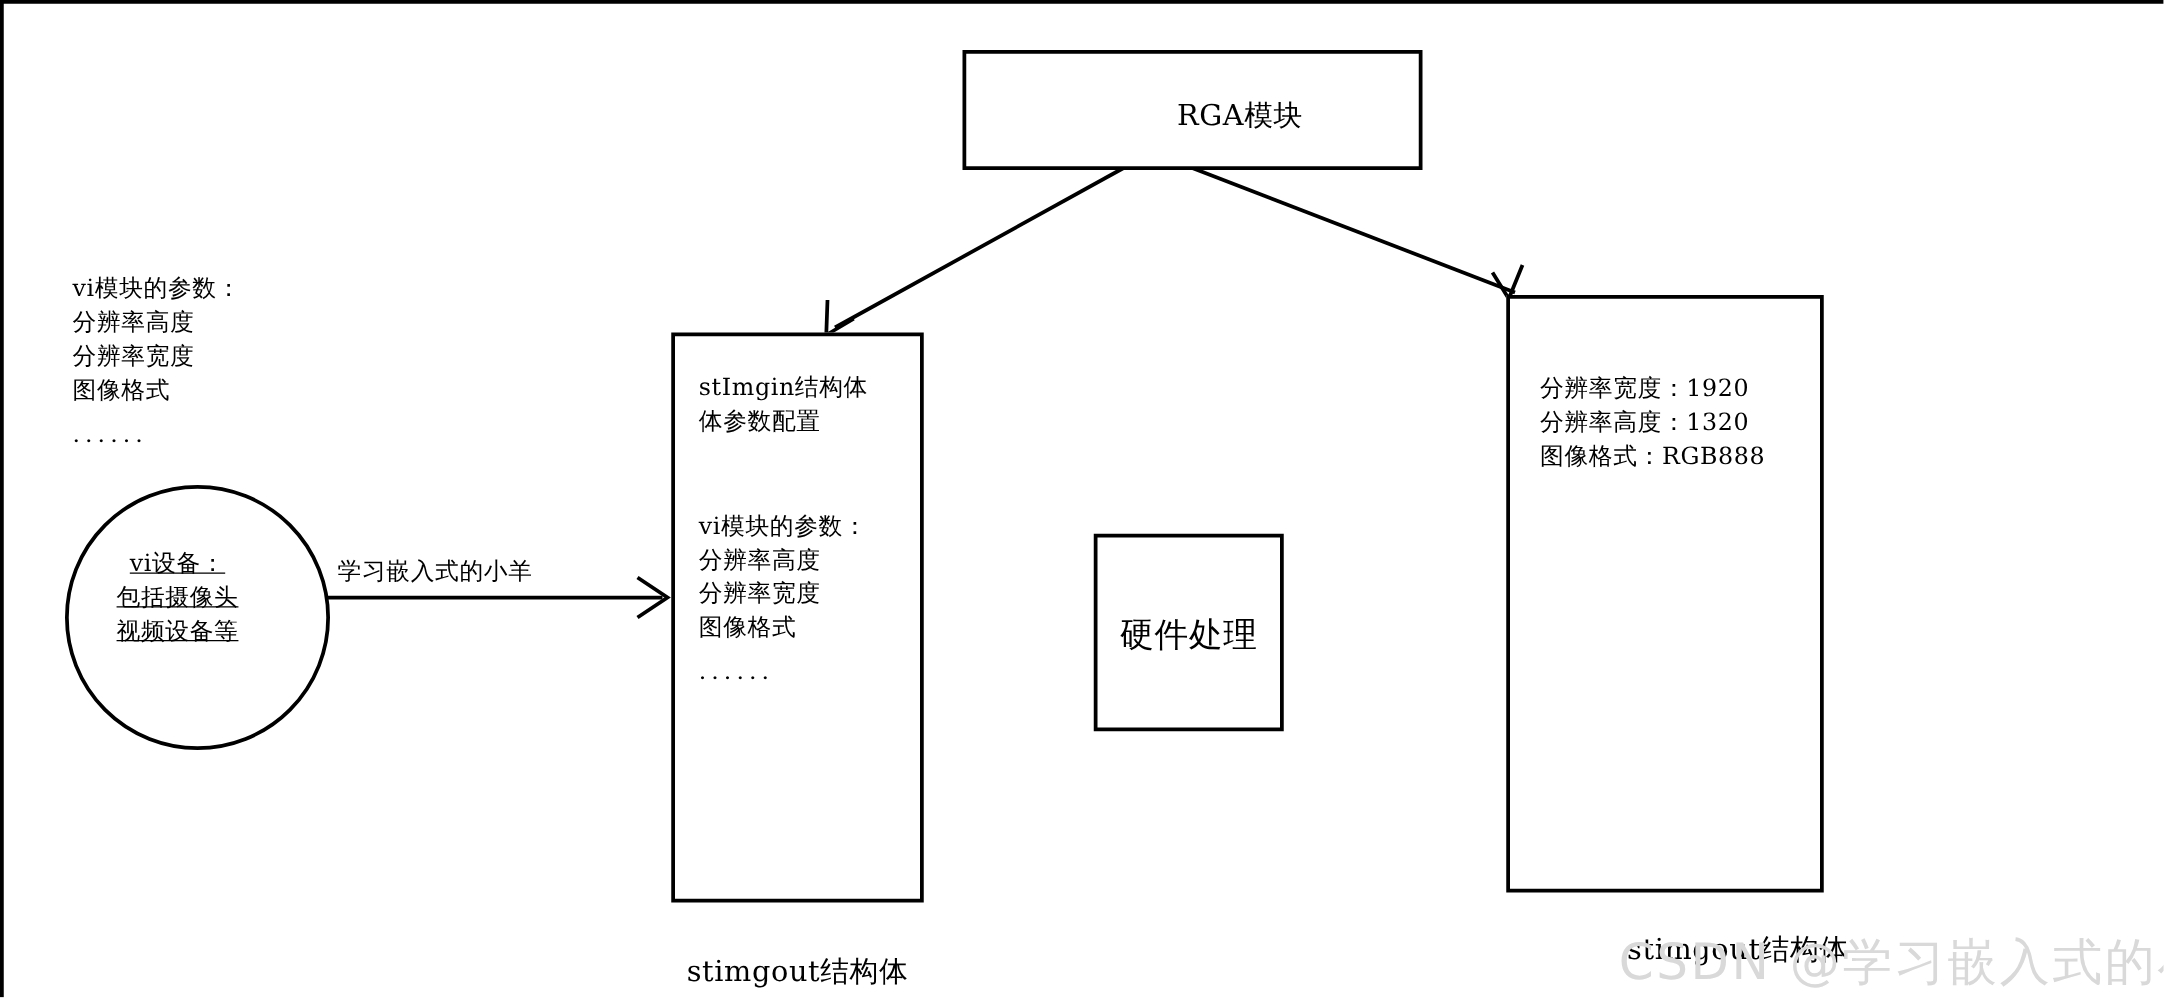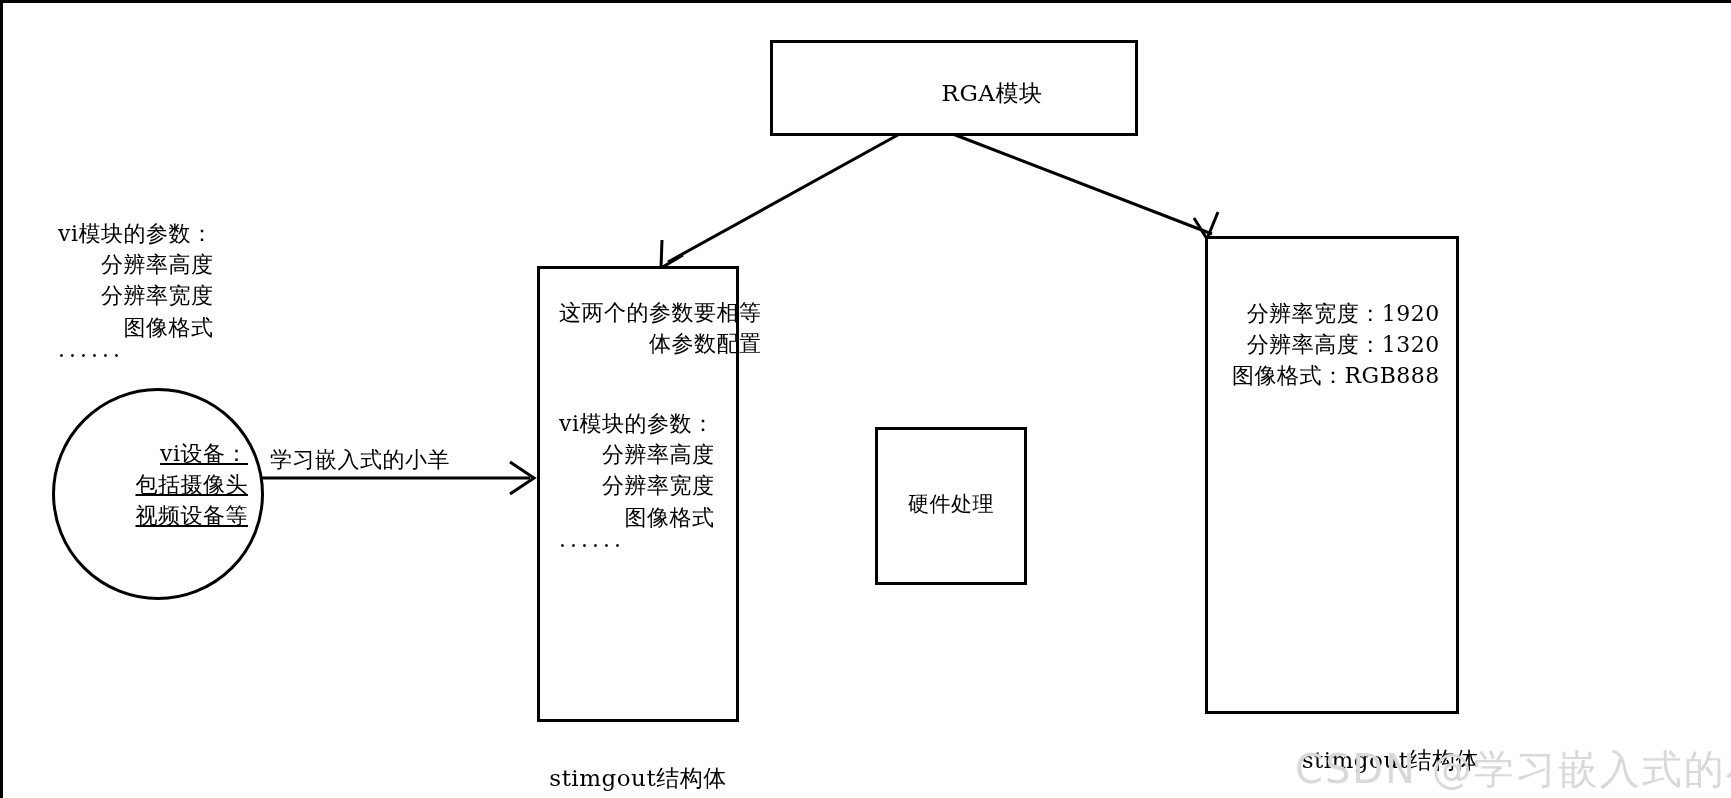--- a/index.html
+++ b/index.html
@@ -46,28 +46,27 @@
     line-height: 1.42;
     letter-spacing: 0.5px;
   }
   .center-label {
     text-align: center;
   }
   .t-rga {
     font-size: 23px;
   }
   .t-body {
-    font-size: 22px;
-    text-align: right;
+    font-size: 19px;
   }
   .t-caption {
     font-size: 23px;
   }
   .t-hw {
-    font-size: 21px;
+    font-size: 27px;
   }
   .watermark {
     position: absolute;
     color: #d9d9d9;
     font-family: "DejaVu Sans", sans-serif;
     font-size: 40px;
     white-space: pre;
     letter-spacing: 2px;
   }
   .frame-border {
@@ -130,21 +129,21 @@
   <div class="node-circle" style="left:52px; top:388px; width:212px; height:212px;">
   </div>
   <div class="txt t-body center-label" style="left:36px; top:438px; width:212px;text-decoration:underline;">vi设备：
 包括摄像头
 视频设备等</div>
 
   <div class="txt t-body" style="left:270px; top:444px;">学习嵌入式的小羊</div>
 
   <div class="node-box" style="left:537px; top:266px; width:202px; height:456px;">
   </div>
-  <div class="txt t-body" style="left:559px; top:297px;">这两个的参数要相等
+  <div class="txt t-body" style="left:559px; top:297px;">stImgin结构体
 体参数配置</div>
   <div class="txt t-body" style="left:559px; top:408px;">vi模块的参数：
 分辨率高度
 分辨率宽度
 图像格式</div>
   <div class="txt t-body" style="left:559px; top:530px; letter-spacing:4px;">······</div>
   <div class="txt t-caption center-label" style="left:517px; top:762px; width:242px;">stimgout结构体</div>
 
   <div class="node-box" style="left:875px; top:427px; width:152px; height:158px;">
   </div>

